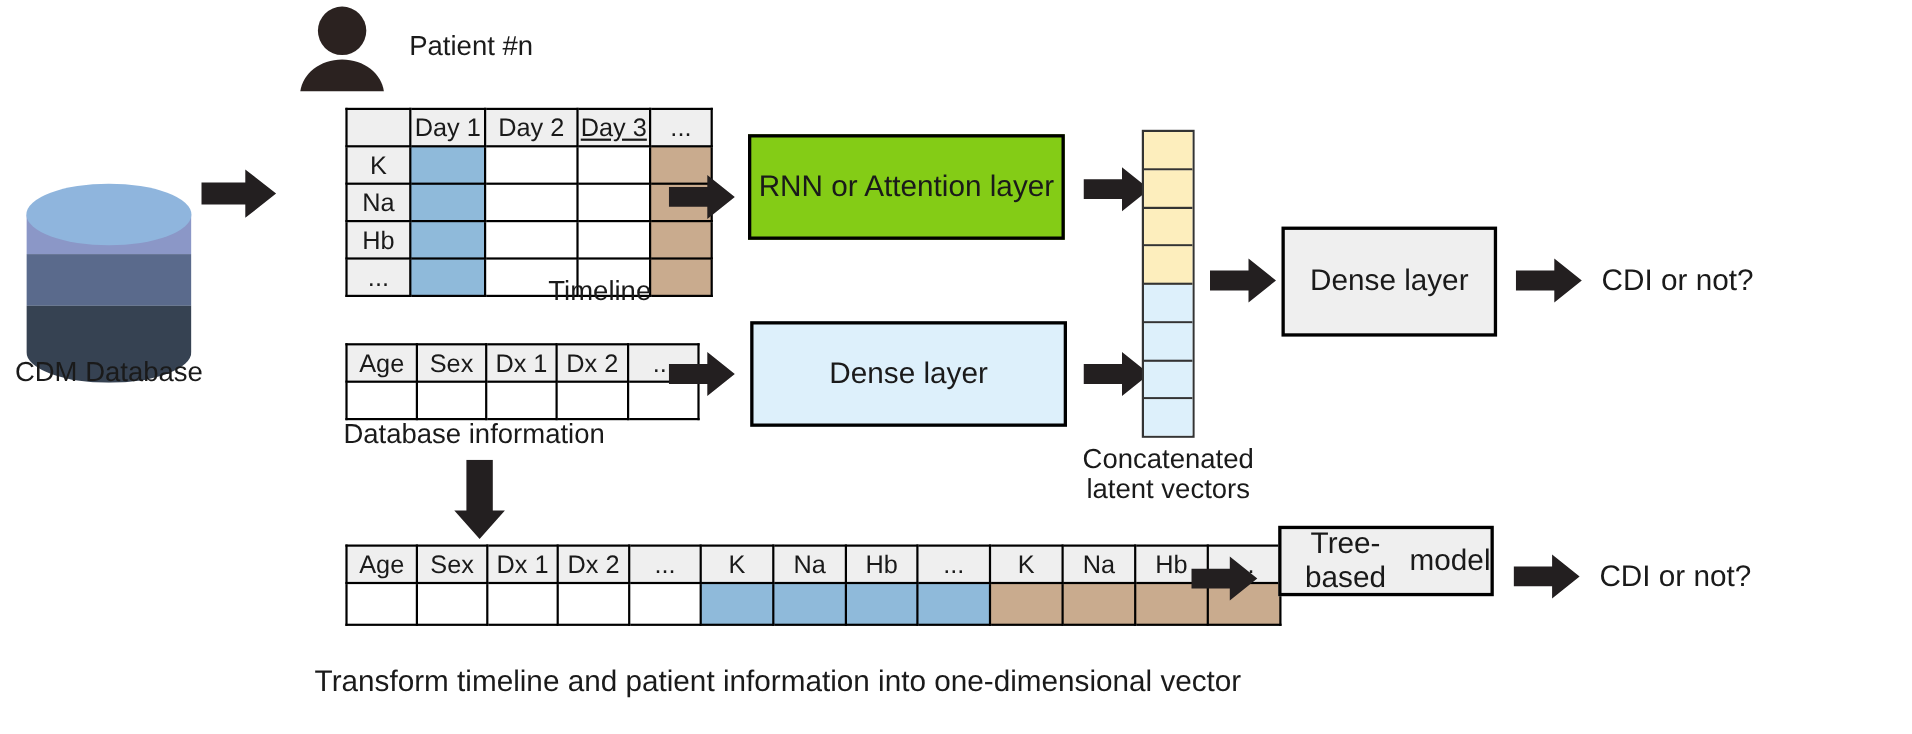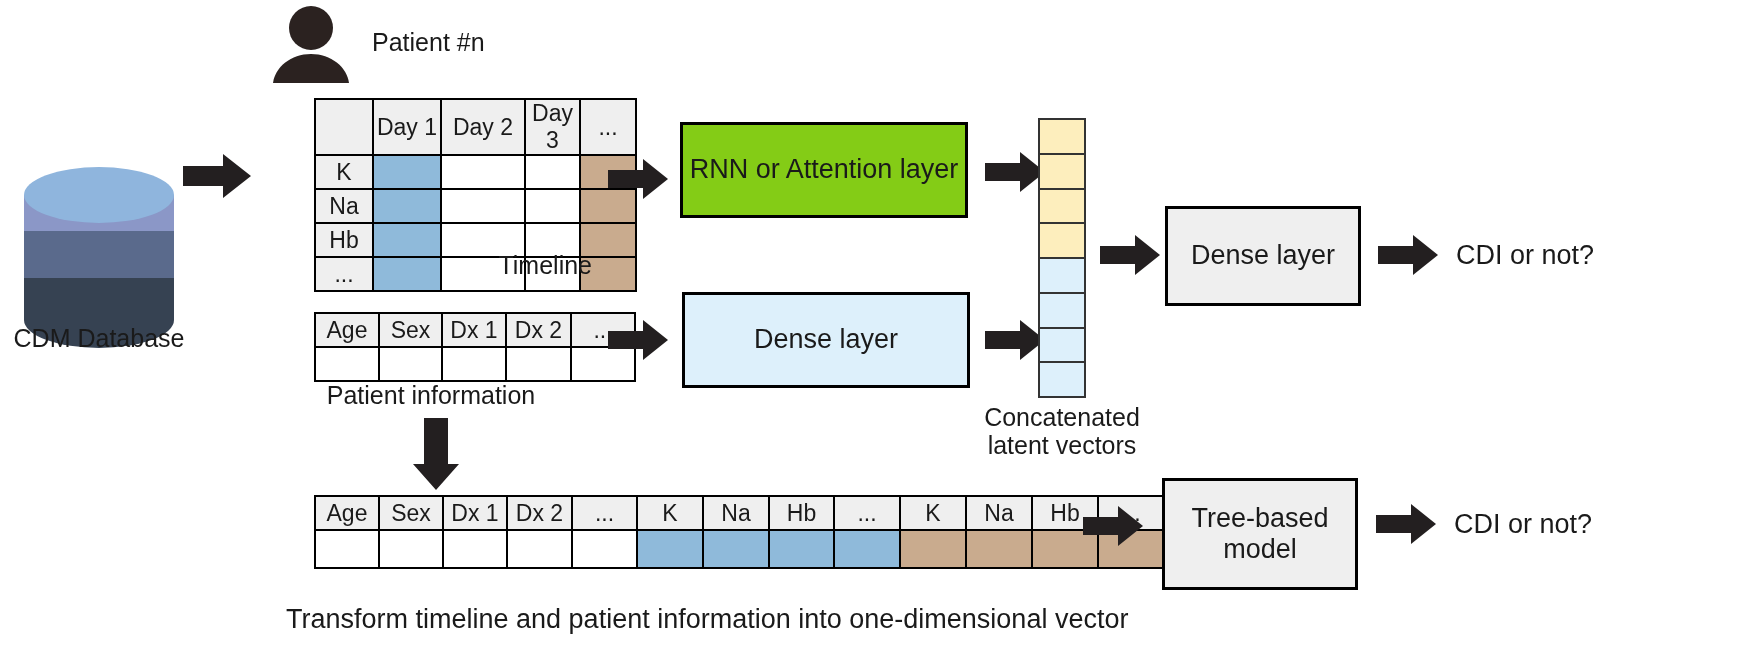--- a/index.html
+++ b/index.html
@@ -126,21 +126,21 @@
 </div>
 <div class="abs label" style="left:372px; top:29px;">Patient #n</div>
 
 <div class="tablewrap" style="left:270px; top:98px;">
   <table class="grid">
     <tbody>
         <tr>
       <td class="hdr" style="width:58px;height:34px;"></td>
       <td class="hdr" style="width:68px;">Day 1</td>
       <td class="hdr" style="width:84px;">Day 2</td>
-      <td class="hdr" style="width:55px;">Day 3</td>
+      <td class="hdr" style="width:66px;text-decoration:underline;">Day 3</td>
       <td class="hdr dots" style="width:56px;">...</td>
     </tr>
     <tr>
       <td class="hdr" style="height:34px;">K</td>
       <td class="blue"></td>
       <td class="blank"></td>
       <td class="blank"></td>
       <td class="tan"></td>
     </tr>
     <tr>
@@ -198,21 +198,21 @@
     <tr>
       <td class="blank" style="height:34px;"></td>
       <td class="blank"></td>
       <td class="blank"></td>
       <td class="blank"></td>
       <td class="blank"></td>
     </tr>
   </tbody>
     </table>
 </div>
-<div class="abs label" style="left:270px; top:382px; width:322px; text-align:center;">Patient information</div>
+<div class="abs label" style="left:270px; top:382px; width:322px; text-align:center;">Database information</div>
 
 <div class="arrow abs" style="left:608px; top:318px;">
   <svg width="62" height="44" viewBox="0 0 62 44">
     <path d="M0,13 L35,13 L35,2 L60,22 L35,42 L35,31 L0,31 Z" fill="#231f20"></path>
   </svg>
 </div>
 
 <div class="box blue" style="left:682px; top:292px; width:288px; height:96px;">
   <span>Dense layer</span>
 </div>
@@ -295,21 +295,21 @@
   </tbody>
     </table>
 </div>
 
 <div class="arrow abs" style="left:1083px; top:504px;">
   <svg width="62" height="44" viewBox="0 0 62 44">
     <path d="M0,13 L35,13 L35,2 L60,22 L35,42 L35,31 L0,31 Z" fill="#231f20"></path>
   </svg>
 </div>
 
-<div class="box gray" style="left:1162px; top:478px; width:196px; height:112px; flex-direction:column;">
+<div class="box gray" style="left:1162px; top:478px; width:196px; height:64px; flex-direction:row;">
   <span>Tree-based</span>
   <span>model</span>
 </div>
 
 <div class="arrow abs" style="left:1376px; top:502px;">
   <svg width="62" height="44" viewBox="0 0 62 44">
     <path d="M0,13 L35,13 L35,2 L60,22 L35,42 L35,31 L0,31 Z" fill="#231f20"></path>
   </svg>
 </div>
 <div class="abs label" style="left:1454px; top:510px; font-size:27px;">CDI or not?</div>

